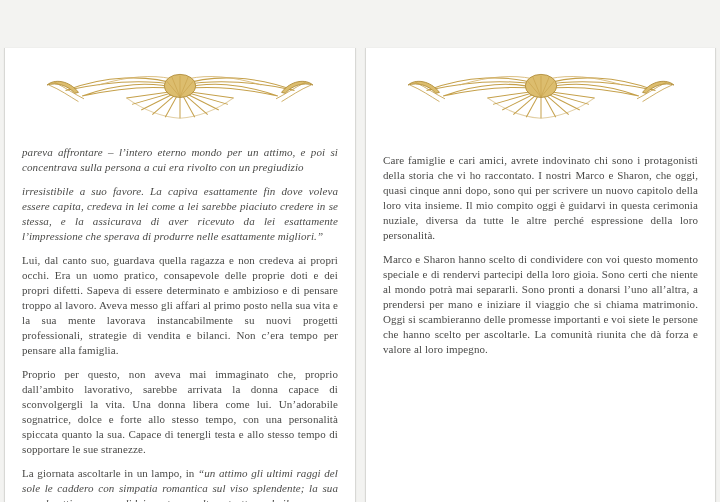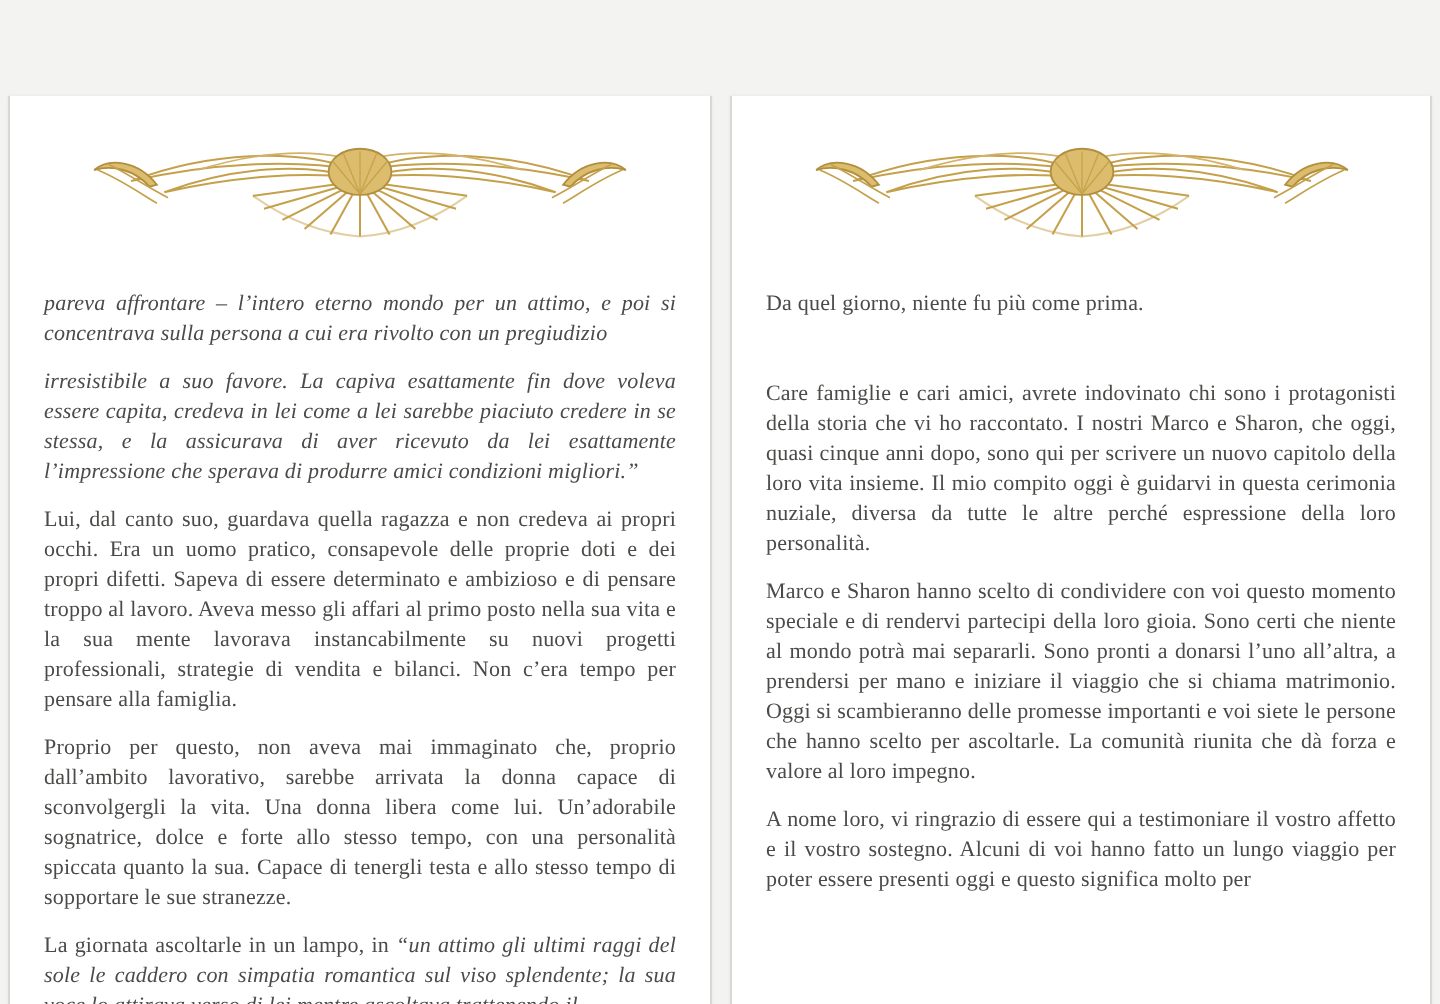--- a/index.html
+++ b/index.html
@@ -101,34 +101,32 @@
 <div class="spread">
 
   <div class="page page-left">
     <div class="ornament-wrap">
       <svg width="292" height="48" viewBox="0 0 300 52">
           <use href="#flourish"></use>
         </svg>
     </div>
     <div class="text-block">
       <p class="para quote">pareva affrontare – l’intero eterno mondo per un attimo, e poi si concentrava sulla persona a cui era rivolto con un pregiudizio</p>
-      <p class="para quote">irresistibile a suo favore. La capiva esattamente fin dove voleva essere capita, credeva in lei come a lei sarebbe piaciuto credere in se stessa, e la assicurava di aver ricevuto da lei esattamente l’impressione che sperava di produrre amici condizioni migliori.”</p>
+      <p class="para quote">irresistibile a suo favore. La capiva esattamente fin dove voleva essere capita, credeva in lei come a lei sarebbe piaciuto credere in se stessa, e la assicurava di aver ricevuto da lei esattamente l’impressione che sperava di produrre nelle esattamente migliori.”</p>
       <p class="para">Lui, dal canto suo, guardava quella ragazza e non credeva ai propri occhi. Era un uomo pratico, consapevole delle proprie doti e dei propri difetti. Sapeva di essere determinato e ambizioso e di pensare troppo al lavoro. Aveva messo gli affari al primo posto nella sua vita e la sua mente lavorava instancabilmente su nuovi progetti professionali, strategie di vendita e bilanci. Non c’era tempo per pensare alla famiglia.</p>
       <p class="para">Proprio per questo, non aveva mai immaginato che, proprio dall’ambito lavorativo, sarebbe arrivata la donna capace di sconvolgergli la vita. Una donna libera come lui. Un’adorabile sognatrice, dolce e forte allo stesso tempo, con una personalità spiccata quanto la sua. Capace di tenergli testa e allo stesso tempo di sopportare le sue stranezze.</p>
       <p class="para"><span>La giornata ascoltarle in un lampo, in </span><span class="quote-inline">“un attimo gli ultimi raggi del sole le caddero con simpatia romantica sul viso splendente; la sua voce lo attirava verso di lei mentre ascoltava trattenendo il</span></p>
     </div>
   </div>
 
   <div class="page page-right">
     <div class="ornament-wrap">
       <svg width="292" height="48" viewBox="0 0 300 52">
           <use href="#flourish"></use>
         </svg>
     </div>
     <div class="text-block">
-      <p class="para">Da quel giorno, niente fu più come prima.</p>
       <p class="para section-start">Care famiglie e cari amici, avrete indovinato chi sono i protagonisti della storia che vi ho raccontato. I nostri Marco e Sharon, che oggi, quasi cinque anni dopo, sono qui per scrivere un nuovo capitolo della loro vita insieme. Il mio compito oggi è guidarvi in questa cerimonia nuziale, diversa da tutte le altre perché espressione della loro personalità.</p>
       <p class="para">Marco e Sharon hanno scelto di condividere con voi questo momento speciale e di rendervi partecipi della loro gioia. Sono certi che niente al mondo potrà mai separarli. Sono pronti a donarsi l’uno all’altra, a prendersi per mano e iniziare il viaggio che si chiama matrimonio. Oggi si scambieranno delle promesse importanti e voi siete le persone che hanno scelto per ascoltarle. La comunità riunita che dà forza e valore al loro impegno.</p>
-      <p class="para">A nome loro, vi ringrazio di essere qui a testimoniare il vostro affetto e il vostro sostegno. Alcuni di voi hanno fatto un lungo viaggio per poter essere presenti oggi e questo significa molto per</p>
     </div>
   </div>
 
 </div>
 
 </body></html>

